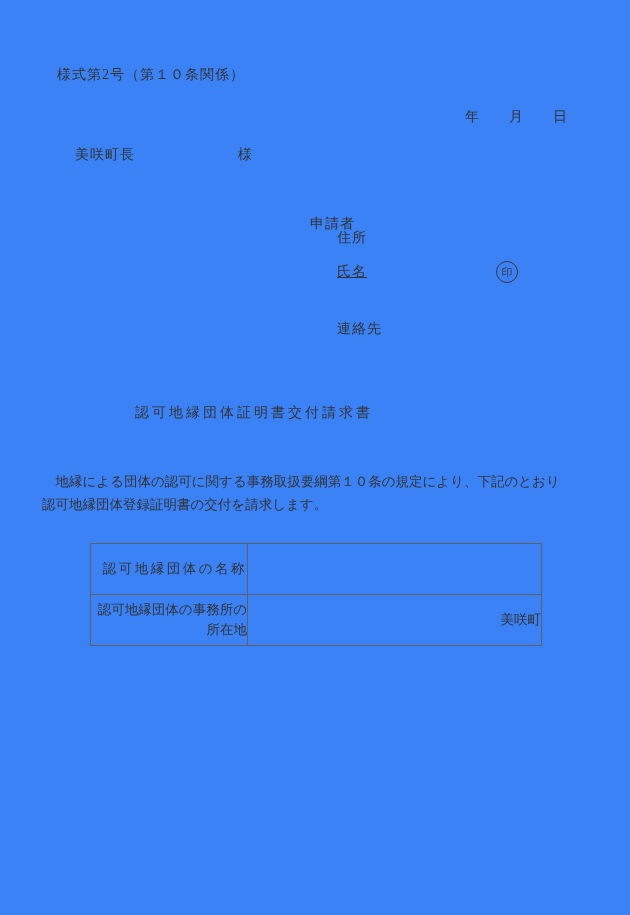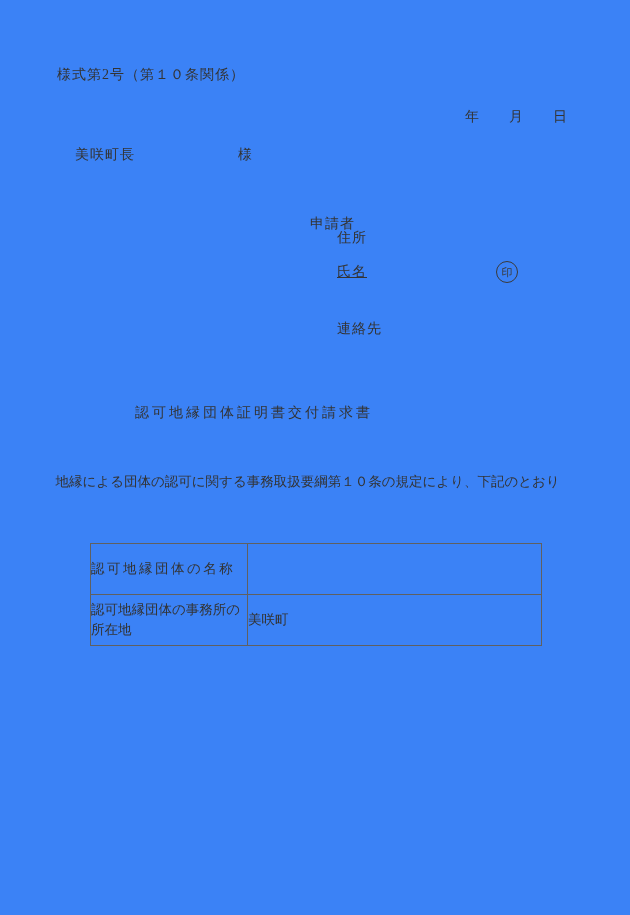--- a/index.html
+++ b/index.html
@@ -61,20 +61,21 @@
   }
 
   #request-table {
     position: absolute;
     left: 90px; top: 543px;
     width: 452px;
     border-collapse: collapse;
     table-layout: fixed;
     font-size: 13.5px;
     color: #333333;
+    text-align: right;
   }
   #request-table td {
     border: 1px solid #606060;
     vertical-align: middle;
     padding: 0;
   }
   #request-table tr { height: 51px; }
   td.label-cell {
     width: 156px;
     padding: 4px 8px 4px 10px;
@@ -104,20 +105,21 @@
   <div id="applicant-label" class="abs">申請者</div>
   <div id="address-label" class="abs">住所</div>
   <div id="name-label" class="abs">氏名</div>
   <div id="seal" class="abs">印</div>
   <div id="contact-label" class="abs">連絡先</div>
 
   <div id="doc-title" class="abs">認可地縁団体証明書交付請求書</div>
 
   <div id="body-text">
     <div>　地縁による団体の認可に関する事務取扱要綱第１０条の規定により、下記のとおり</div>
+    <div>認可地縁団体登録証明書の交付を請求します。</div>
   </div>
 
   <table id="request-table">
     <tbody>
         <tr class="row-name">
       <td class="label-cell">認可地縁団体の名称</td>
       <td class="value-cell"></td>
     </tr>
     <tr class="row-office">
       <td class="label-cell">認可地縁団体の事務所の所在地</td>

